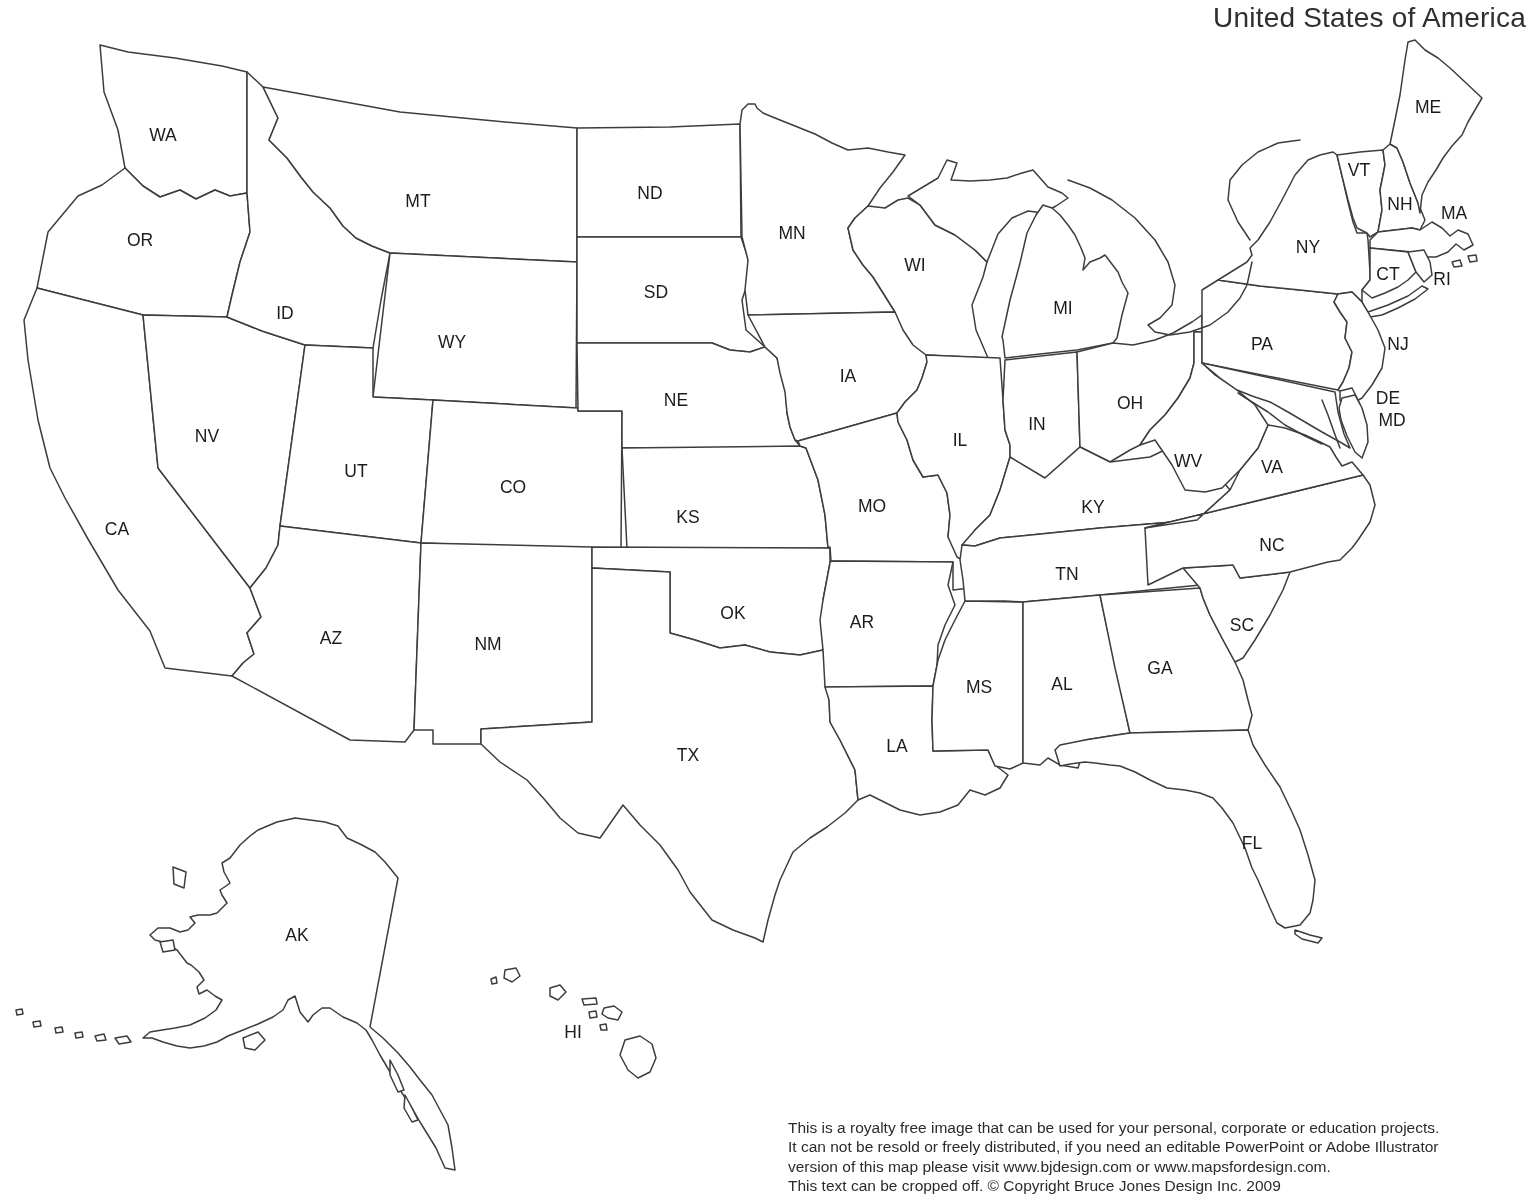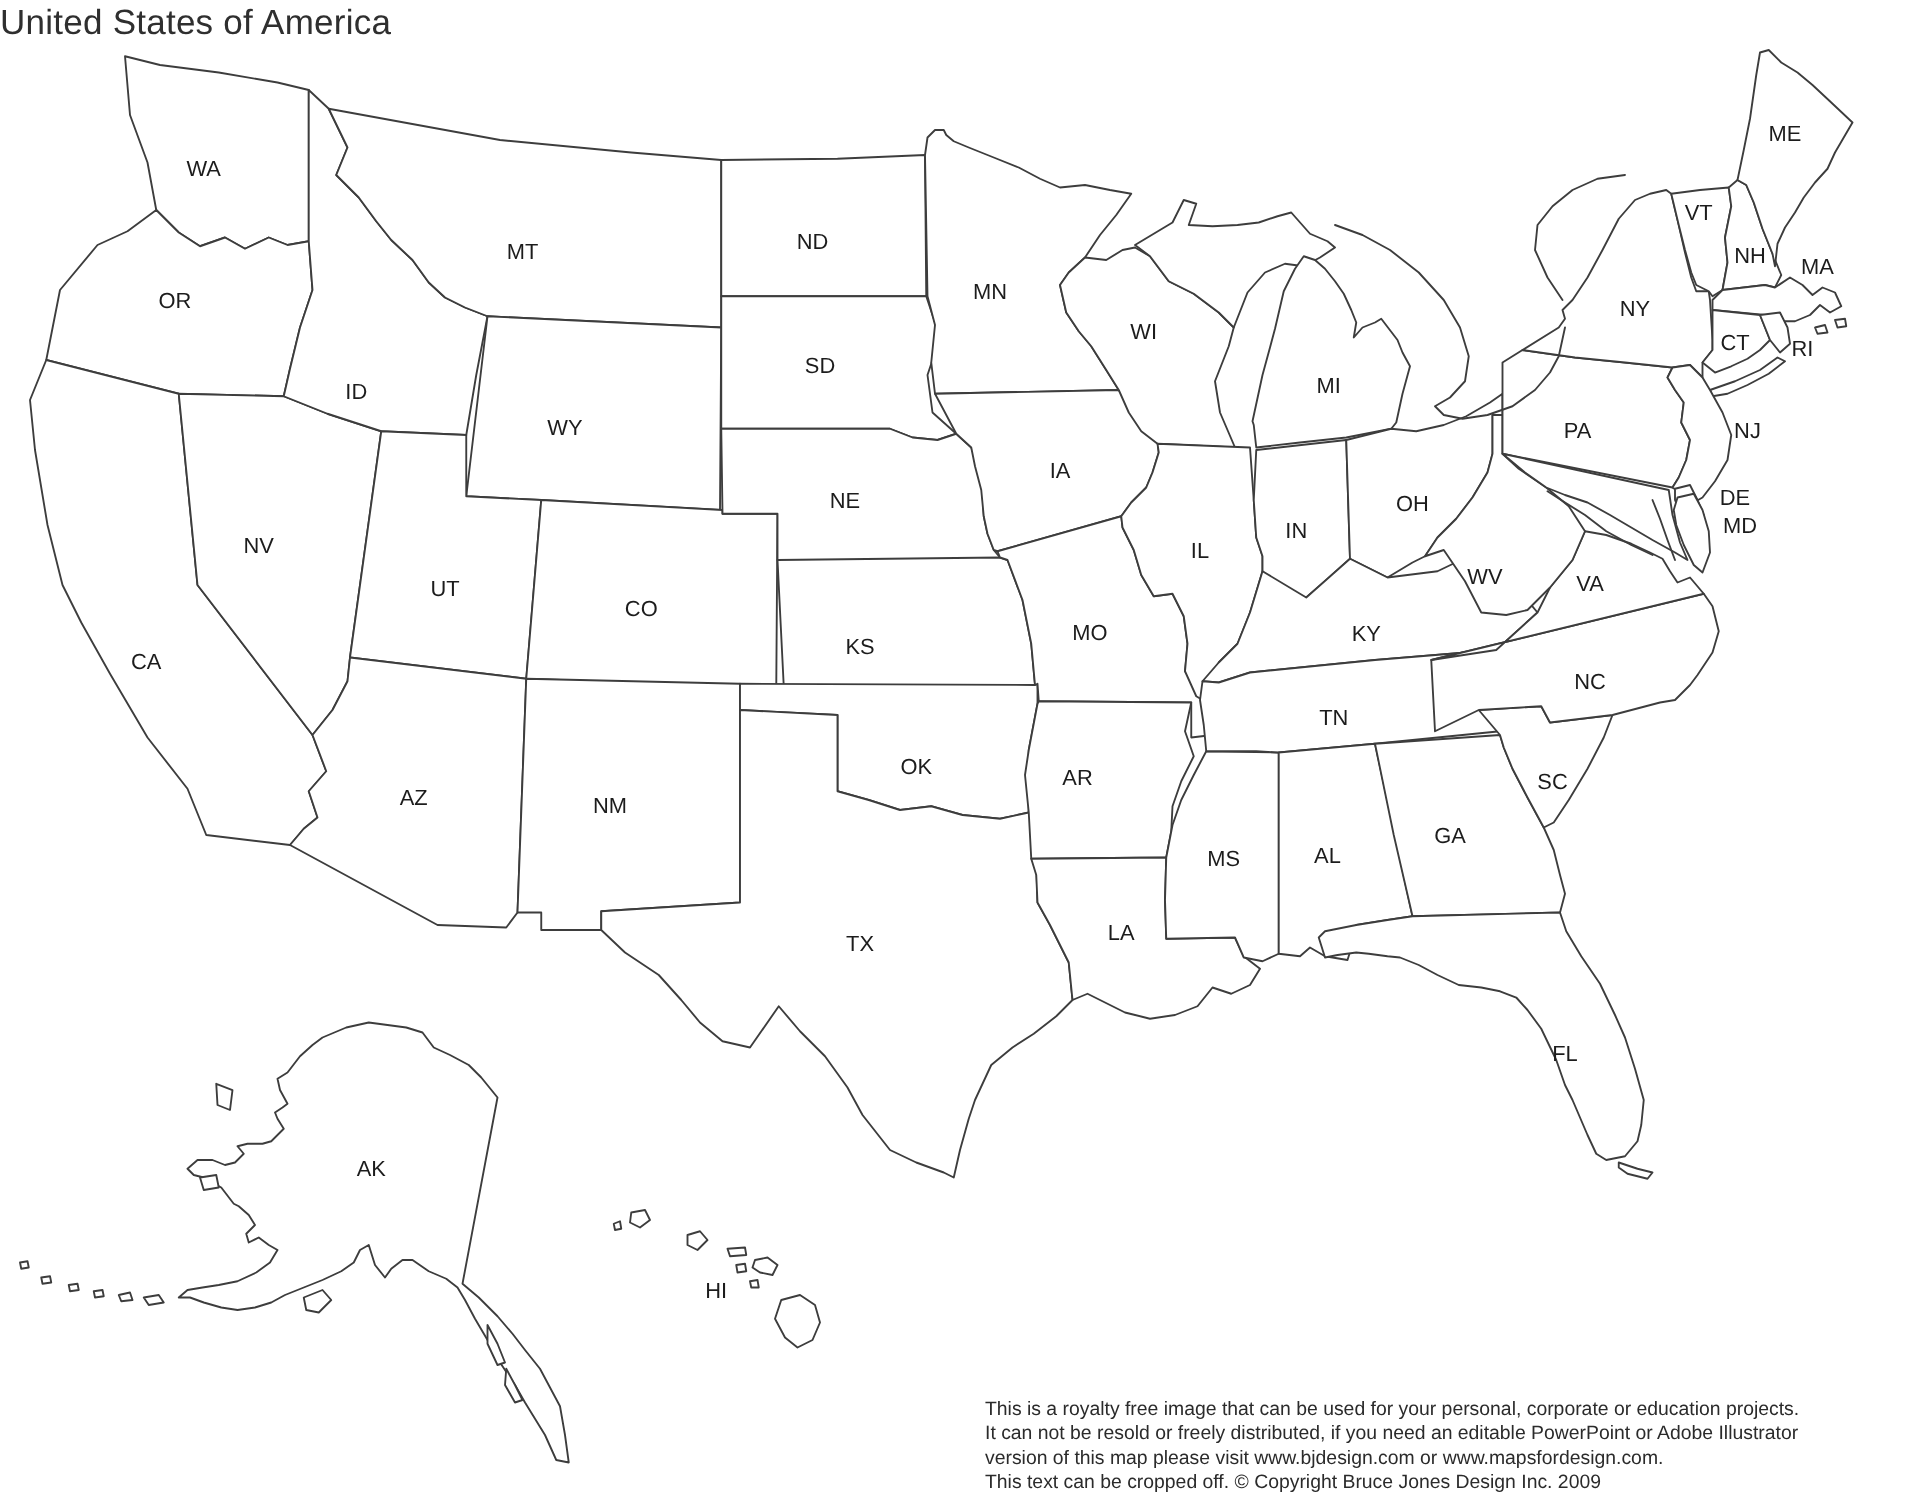--- a/index.html
+++ b/index.html
@@ -1,18 +1,18 @@
 <!DOCTYPE html>
 <html><head>
 <meta charset="utf-8">
 <style>
   html,body{margin:0;padding:0;background:#ffffff;}
   body{width:1526px;height:1195px;position:relative;overflow:hidden;
        font-family:"Liberation Sans", sans-serif;}
-  #page-title{position:absolute;top:2px;left:0;width:1526px;text-align:left;
+  #page-title{position:absolute;top:2px;left:0;width:1526px;text-align:right;
        font-size:28px;color:#2f2f2f;letter-spacing:0.2px;}
   #map-svg{position:absolute;top:0;left:0;}
   #footer{position:absolute;left:788px;top:1118px;width:740px;
        font-size:15.5px;line-height:19.3px;color:#2b2b2b;}
   .st{fill:#ffffff;stroke:#3d3d3d;stroke-width:1.5;stroke-linejoin:round;}
   .decor{fill:none;stroke:#3d3d3d;stroke-width:1.5;stroke-linejoin:round;stroke-linecap:round;}
   .lbl{fill:#1c1c1c;font-family:"Liberation Sans",sans-serif;font-size:17.5px;
        text-anchor:middle;}
 </style>
 </head>

